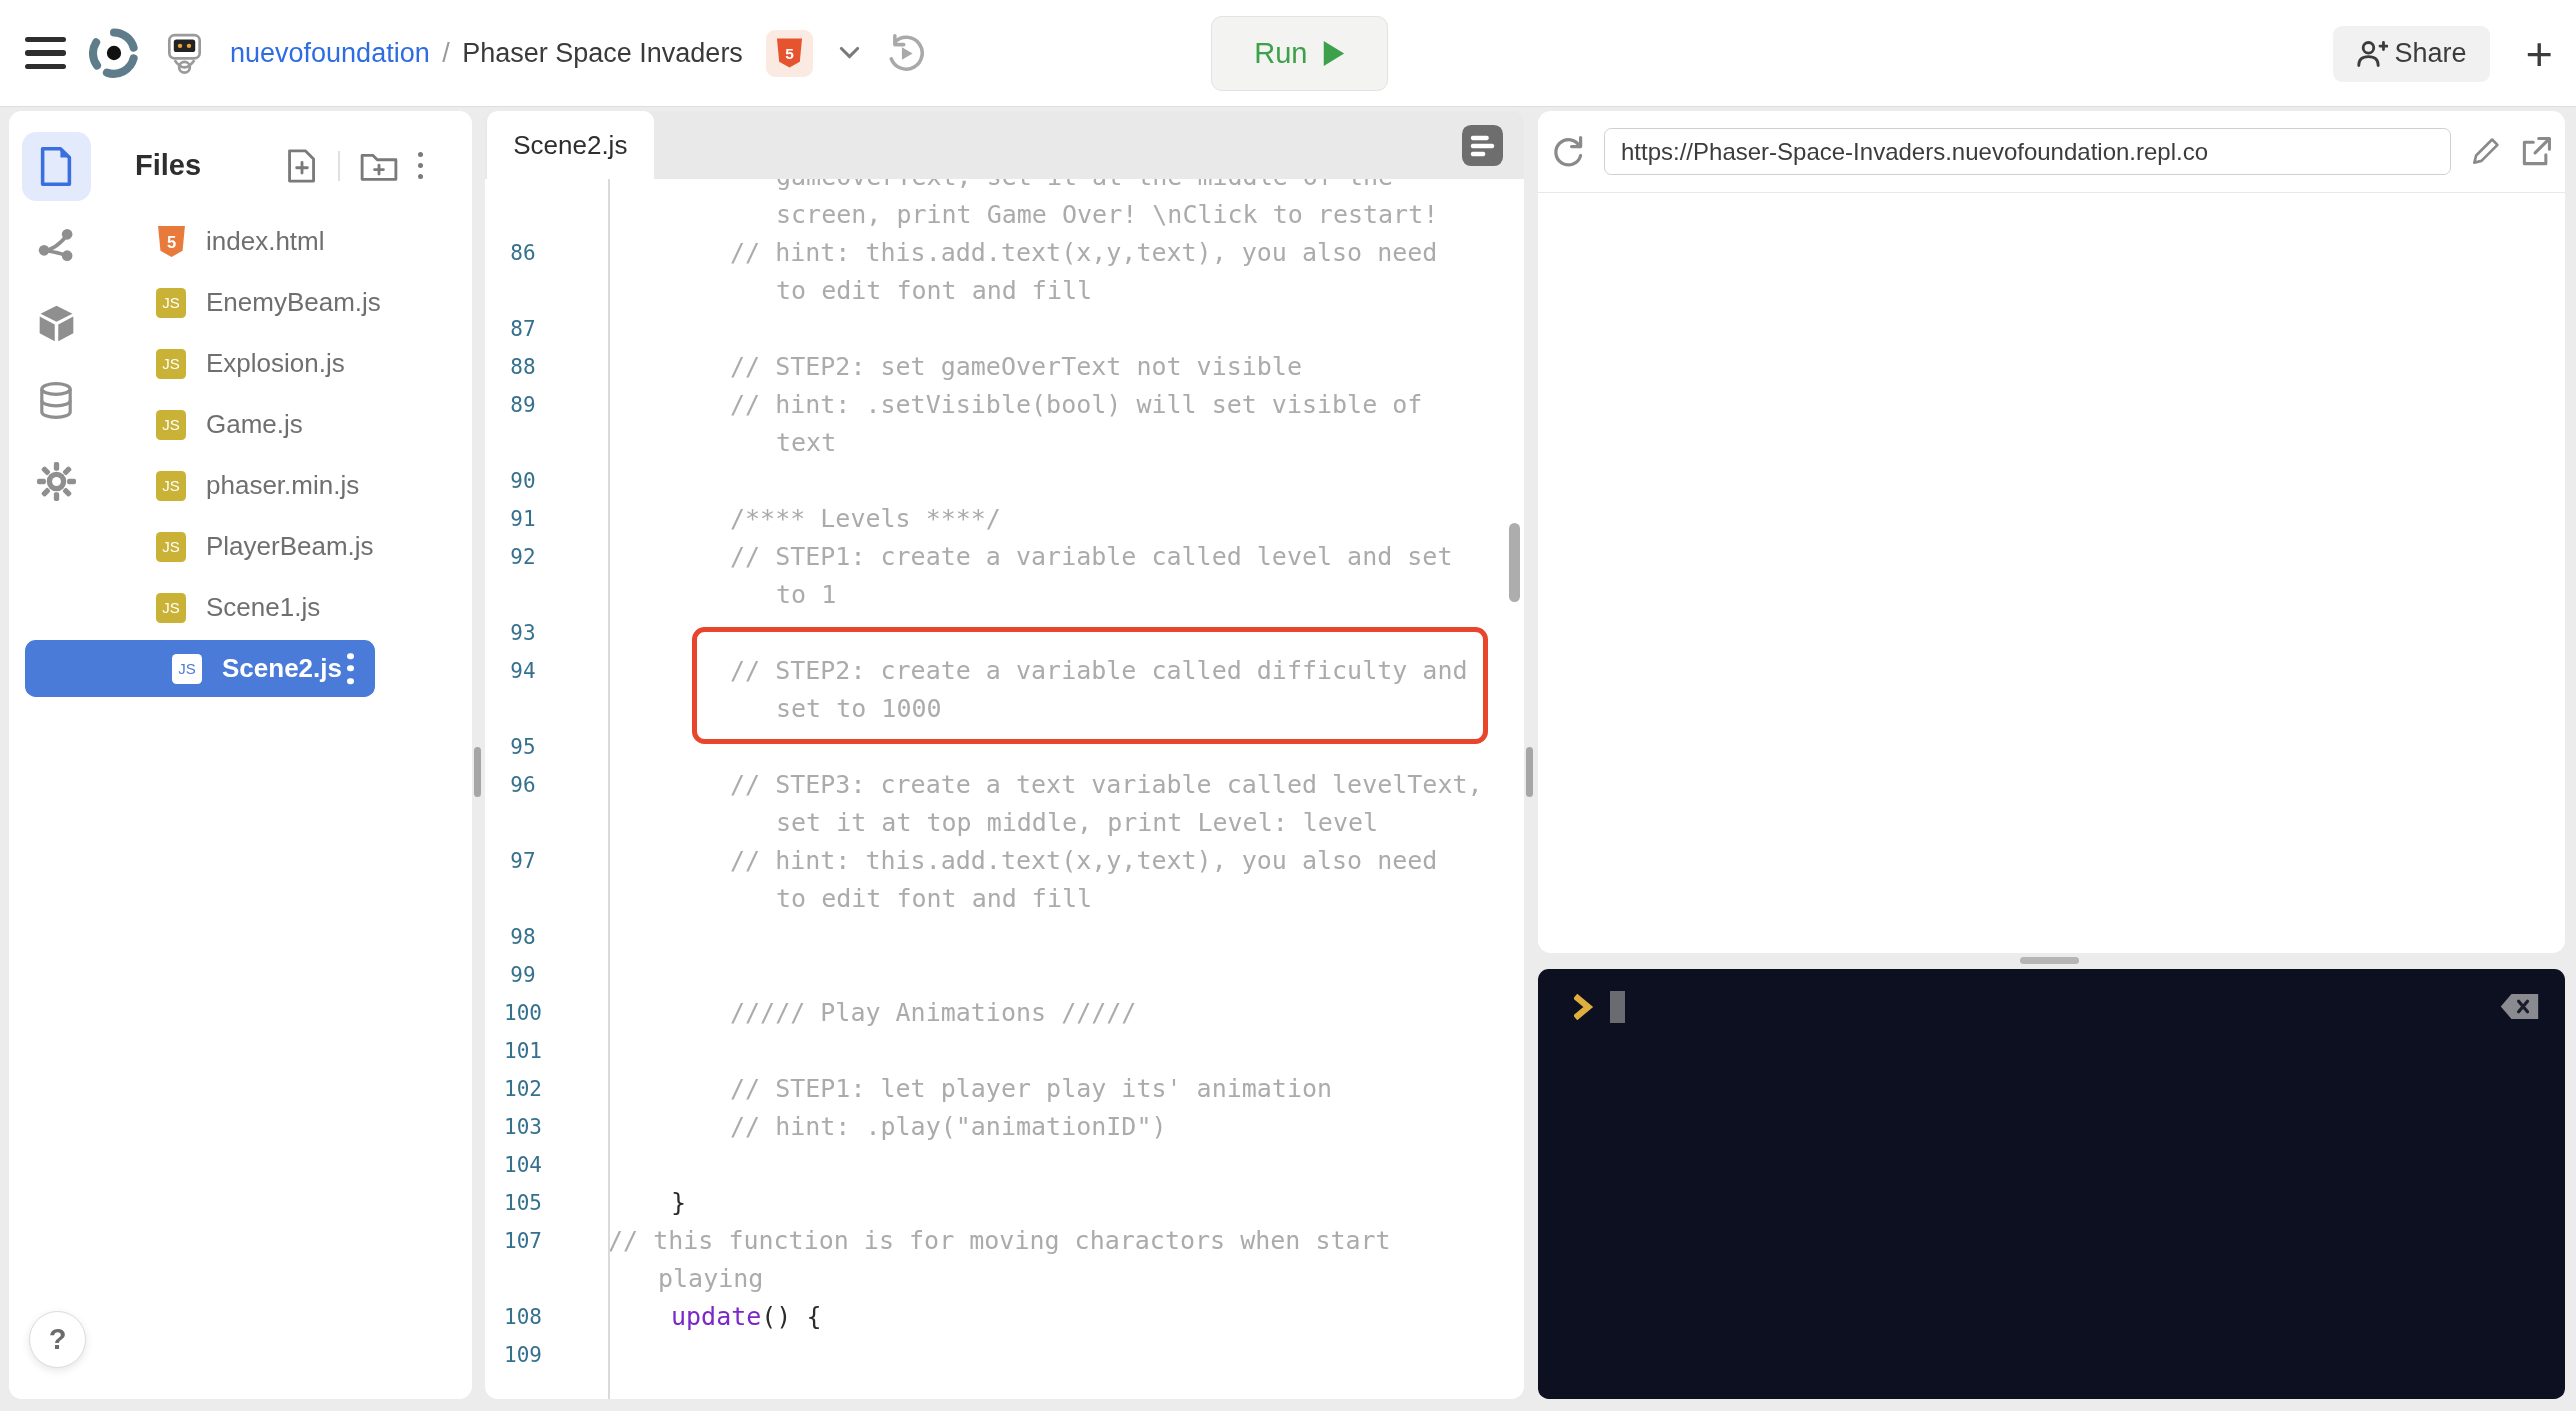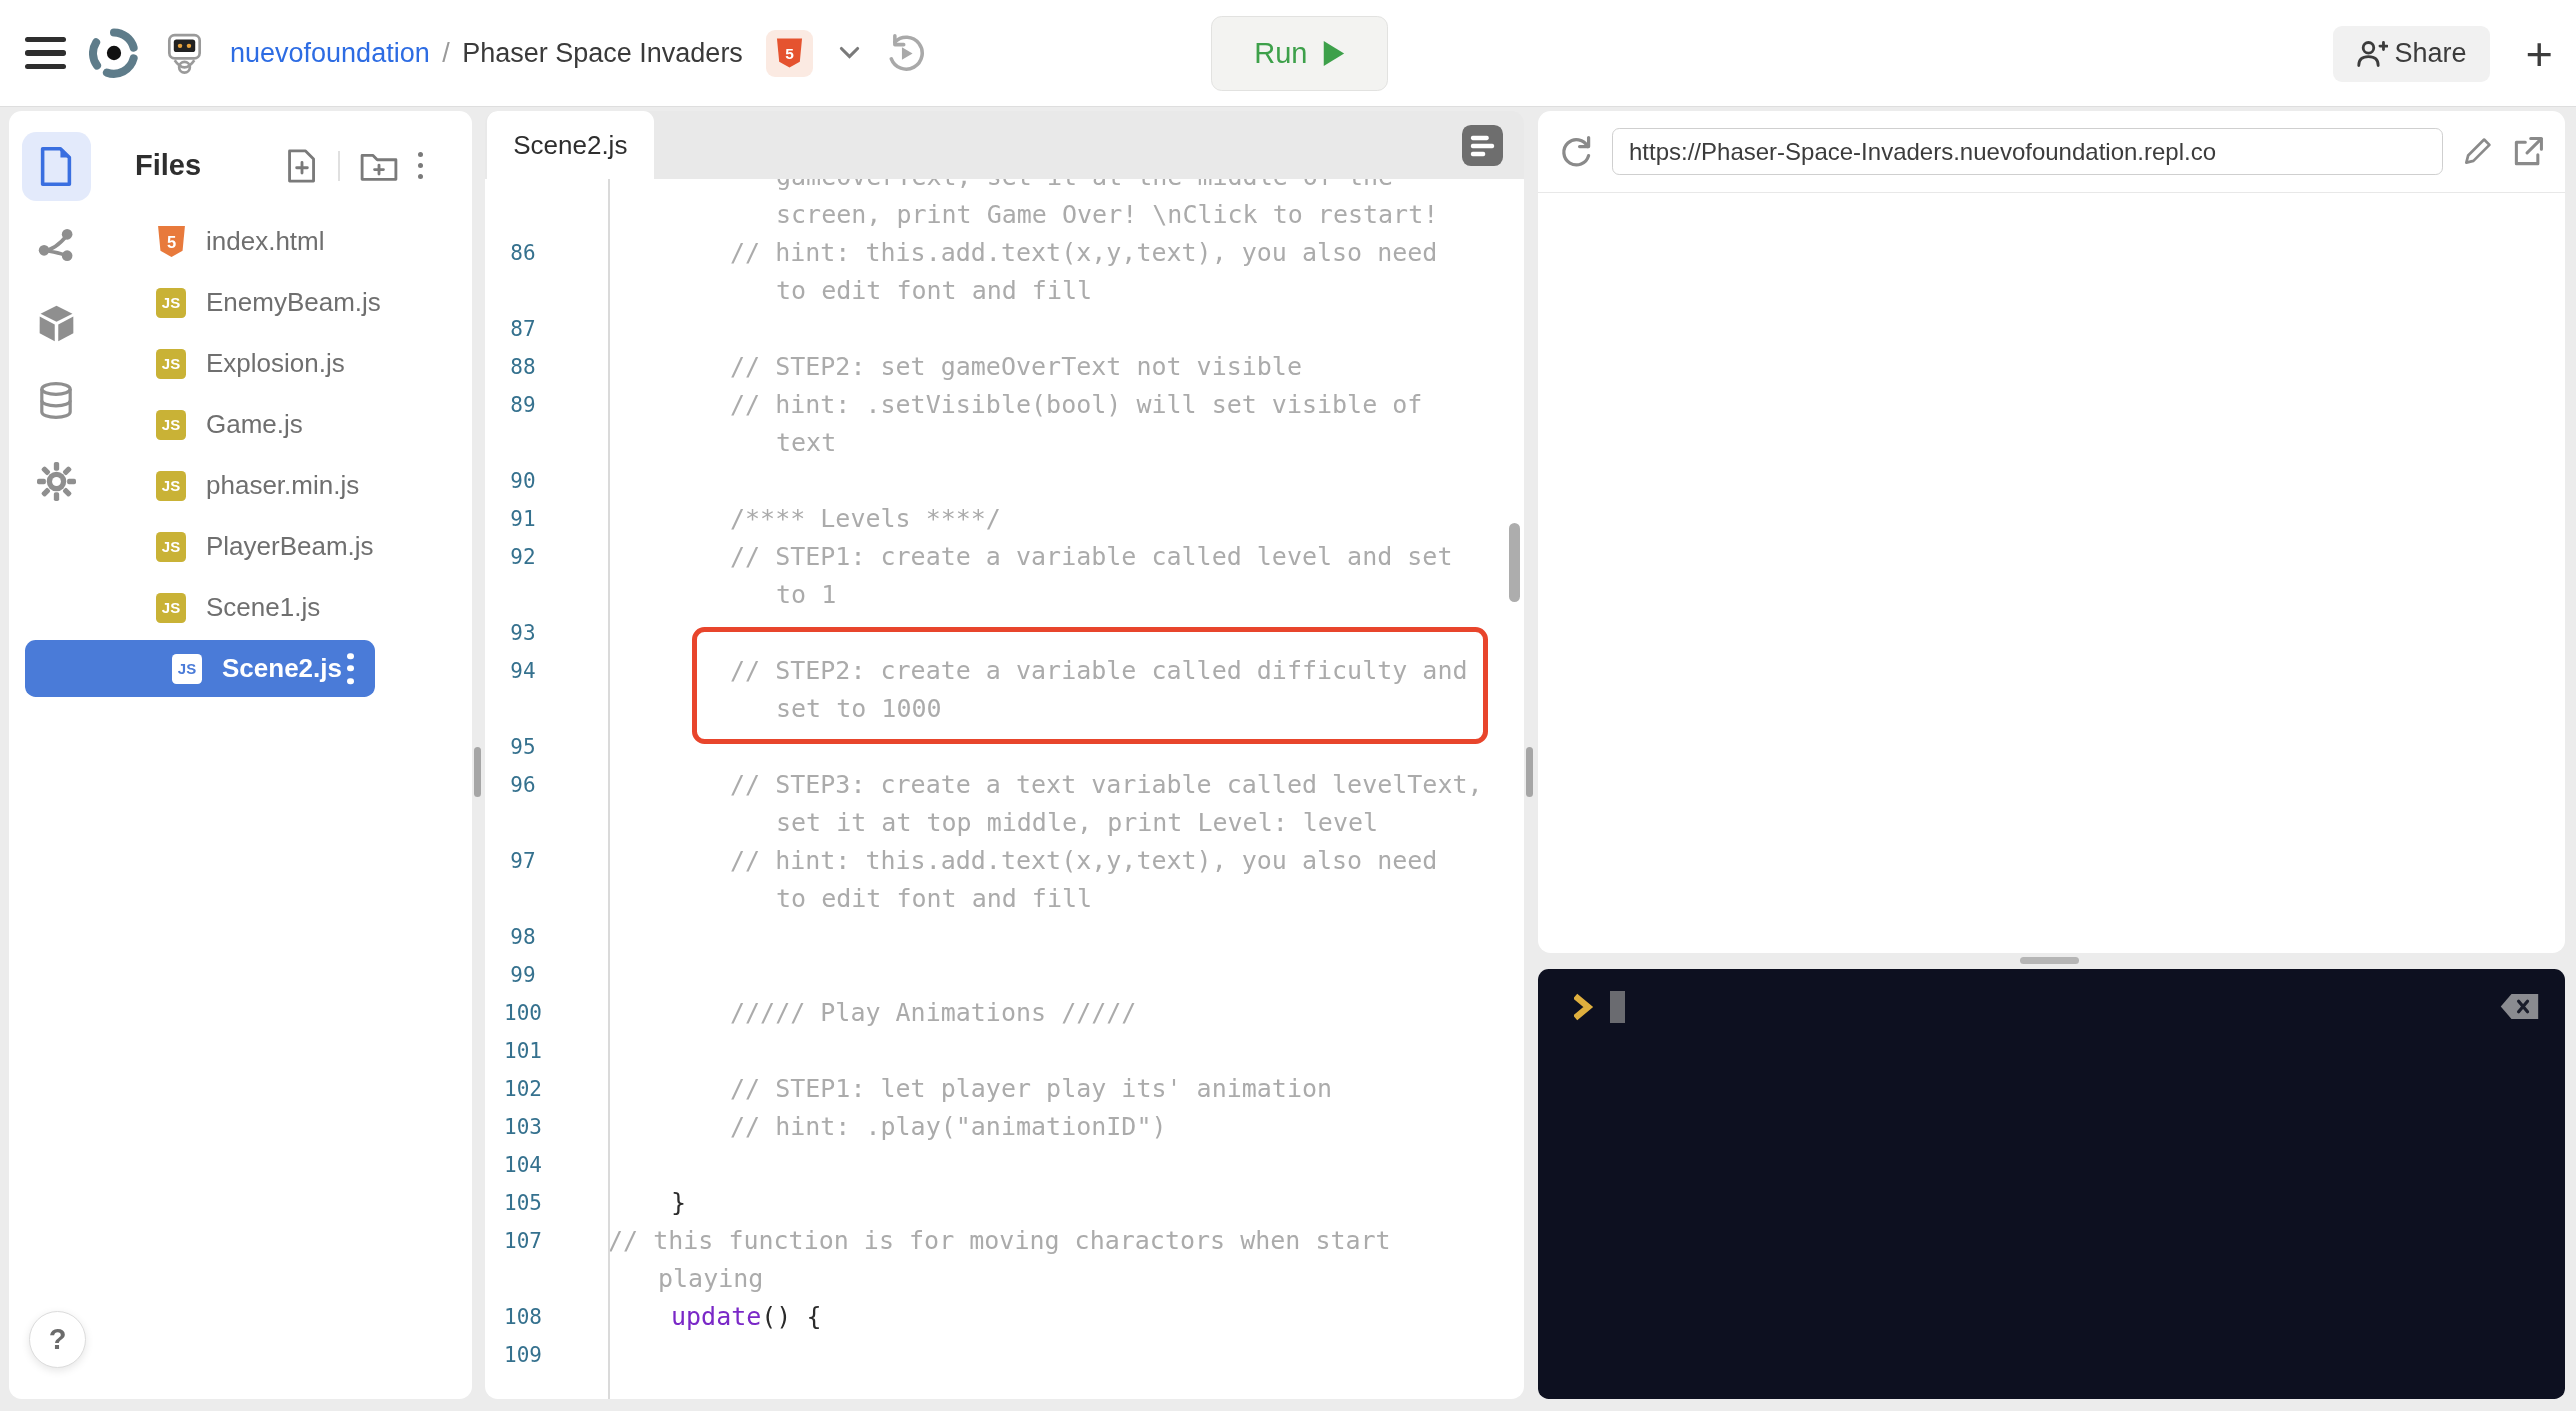--- a/index.html
+++ b/index.html
@@ -54,21 +54,21 @@
   .files-head { position:absolute; left:94px; top:25px; right:24px; height:59px; display:flex; align-items:center; }
   .files-title { font-size:29px; font-weight:bold; color:#2e2e2e; margin-left:32px; }
   .files-actions { margin-left:auto; display:flex; align-items:center; gap:20px; padding-right:25px; }
   .fa-divider { width:1.8px; height:30px; background:#e0e0e0; }
   .file-list { position:absolute; left:0; top:100px; right:0; }
   .file-row { height:61px; display:flex; align-items:center; cursor:pointer; }
   .file-row .row-inner { display:flex; align-items:center; width:100%; height:100%; }
   .file-chevron { position:absolute; left:125px; color:#8a8a8a; }
   .file-icon { margin-left:147px; width:30px; display:flex; justify-content:center; }
   .file-label { margin-left:20px; font-size:26px; color:#6f6f6f; }
-  .js-badge { width:30px; height:30px; background:#c9b236; border-radius:4.5px; display:flex; align-items:center; justify-content:center; font-size:15px; font-weight:bold; color:#fff; }
+  .js-badge { width:30px; height:30px; background:#c9b236; border-radius:4.5px; display:flex; align-items:center; justify-content:center; font-size:15px; font-weight:normal; color:#fff; }
   .file-row.selected { padding:0; }
   .file-row.selected .row-inner {
     margin-left:16px; width:350px; background:#4a7bd8; border-radius:10.7px; height:57px; position:relative;
   }
   .file-row.selected .file-label { color:#fff; font-weight:bold; }
   .file-row.selected .js-badge { background:#ffffff; color:#4a7bd8; }
   .row-kebab { position:absolute; right:21.5px; top:50%; transform:translateY(-50%); display:flex; flex-direction:column; gap:6.3px; }
   .row-kebab i { width:6.3px; height:6.3px; border-radius:50%; background:#fff; }
 
   
@@ -102,21 +102,21 @@
     position:absolute; left:207px; top:516px; width:796px; height:117px;
     border:5.4px solid #e8452c; border-radius:12.5px; pointer-events:none;
   }
   .ed-scrollbar { position:absolute; right:3.6px; top:344px; width:11.6px; height:79px; background:#adadad; border-radius:6.3px; cursor:pointer; }
 
   
   .webview {
     position:absolute; left:1538px; top:111px; width:1027px; height:842px;
     background:#ffffff; border-radius:12.5px;
   }
-  .url-row { height:82px; border-bottom:1.8px solid #e8e8e8; display:flex; align-items:center; padding:0 20px; gap:18px; }
+  .url-row { height:82px; border-bottom:1.8px solid #e8e8e8; display:flex; align-items:center; padding:0 12px; gap:18px; }
   .url-input {
     flex:1; height:47px; border:1.8px solid #cfcfcf; border-radius:7.2px; background:#fff;
     font-size:24px; color:#3c3c3c; padding:0 16px; font-family:"Liberation Sans", sans-serif;
   }
   .wv-icon { cursor:pointer; }
 
   
   .console {
     position:absolute; left:1538px; top:969px; width:1027px; height:430px;
     background:#0d1020; border-radius:10.7px;

